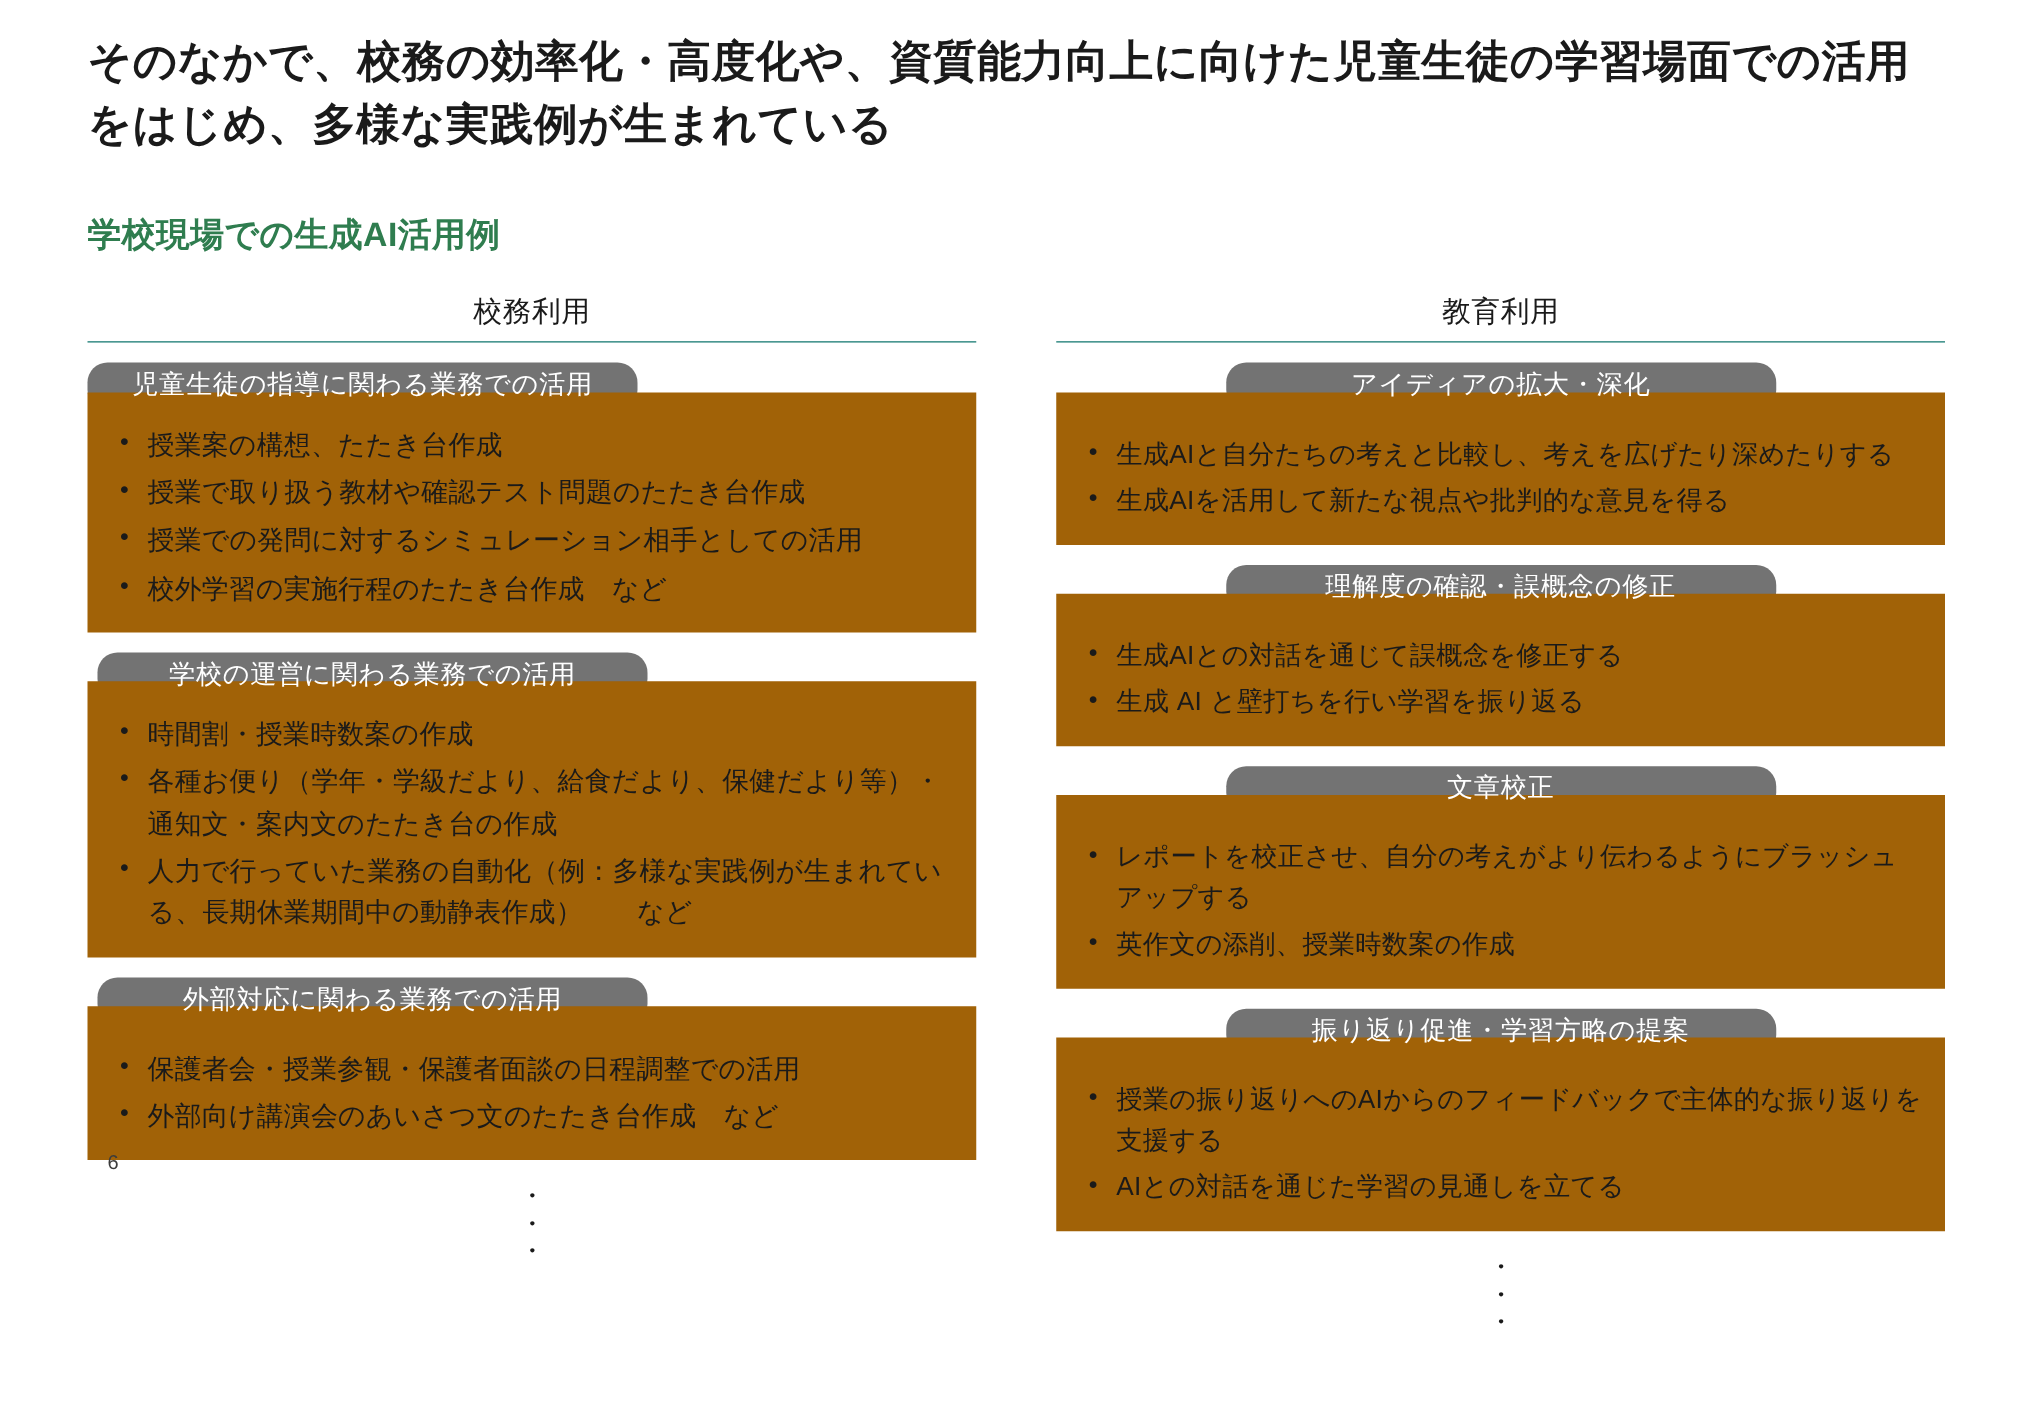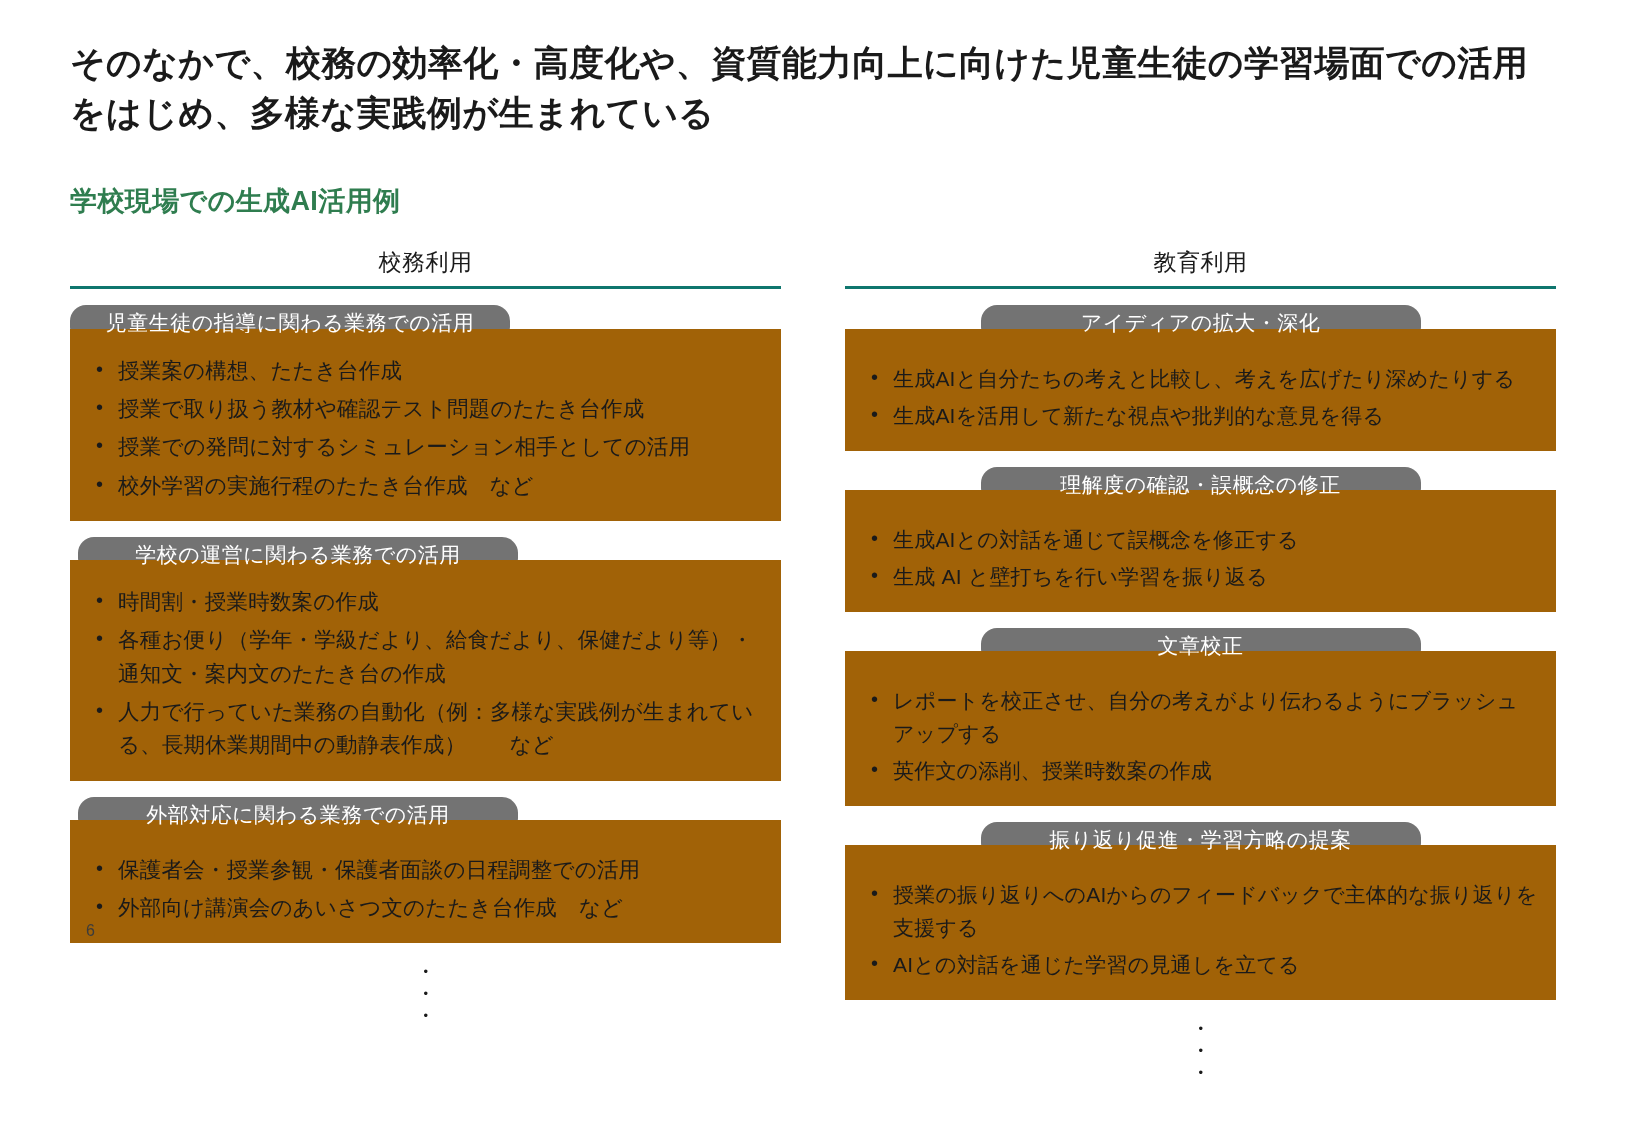--- a/index.html
+++ b/index.html
@@ -13,21 +13,21 @@
     font-family: "Liberation Sans", "DejaVu Sans", sans-serif;
     color: #1a1a1a;
     position: relative;
     overflow: hidden;
   }
   .slide {
     position: relative;
     width: 1626px;
     height: 962px;
     box-sizing: border-box;
-    padding: 38px 70px 0 70px;
+    padding: 25px 70px 0 70px;
   }
   .title {
     font-size: 35px;
     font-weight: bold;
     line-height: 1.42;
     letter-spacing: 0.3px;
     color: #1a1a1a;
     margin: 0;
     max-width: 1500px;
   }
@@ -45,21 +45,21 @@
     gap: 64px;
   }
   .col {
     width: 720px;
   }
   .col-head {
     text-align: center;
     font-size: 23px;
     color: #1a1a1a;
     padding-bottom: 8px;
-    border-bottom: 3px solid #0f766e;
+    border-bottom: 1px solid #0f766e;
     letter-spacing: 0.5px;
   }
   .group {
     margin-top: 16px;
   }
 
   .pill {
     display: block;
     background: #737373;
     color: #ffffff;

